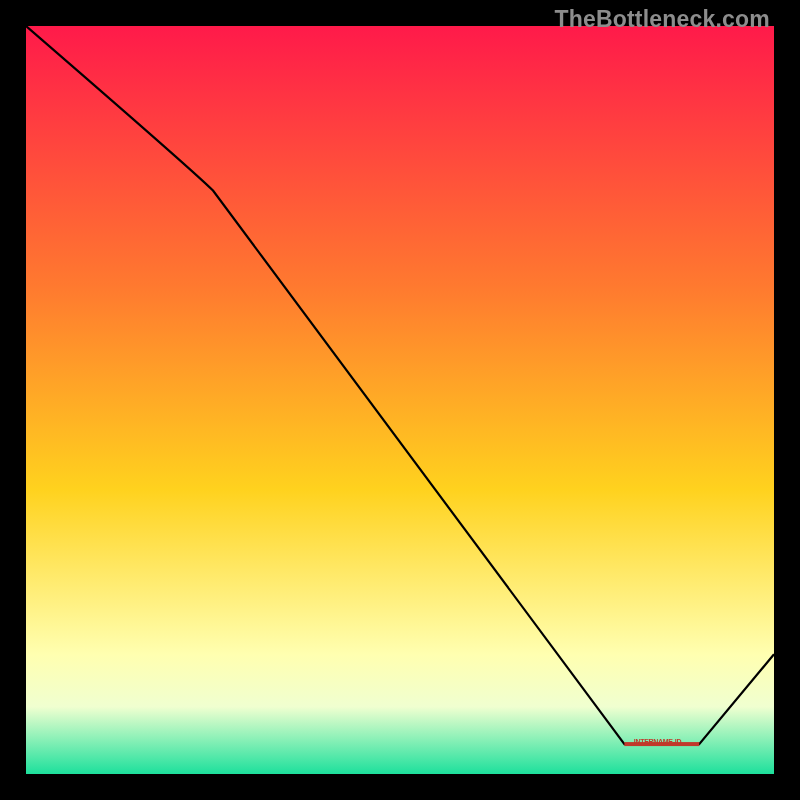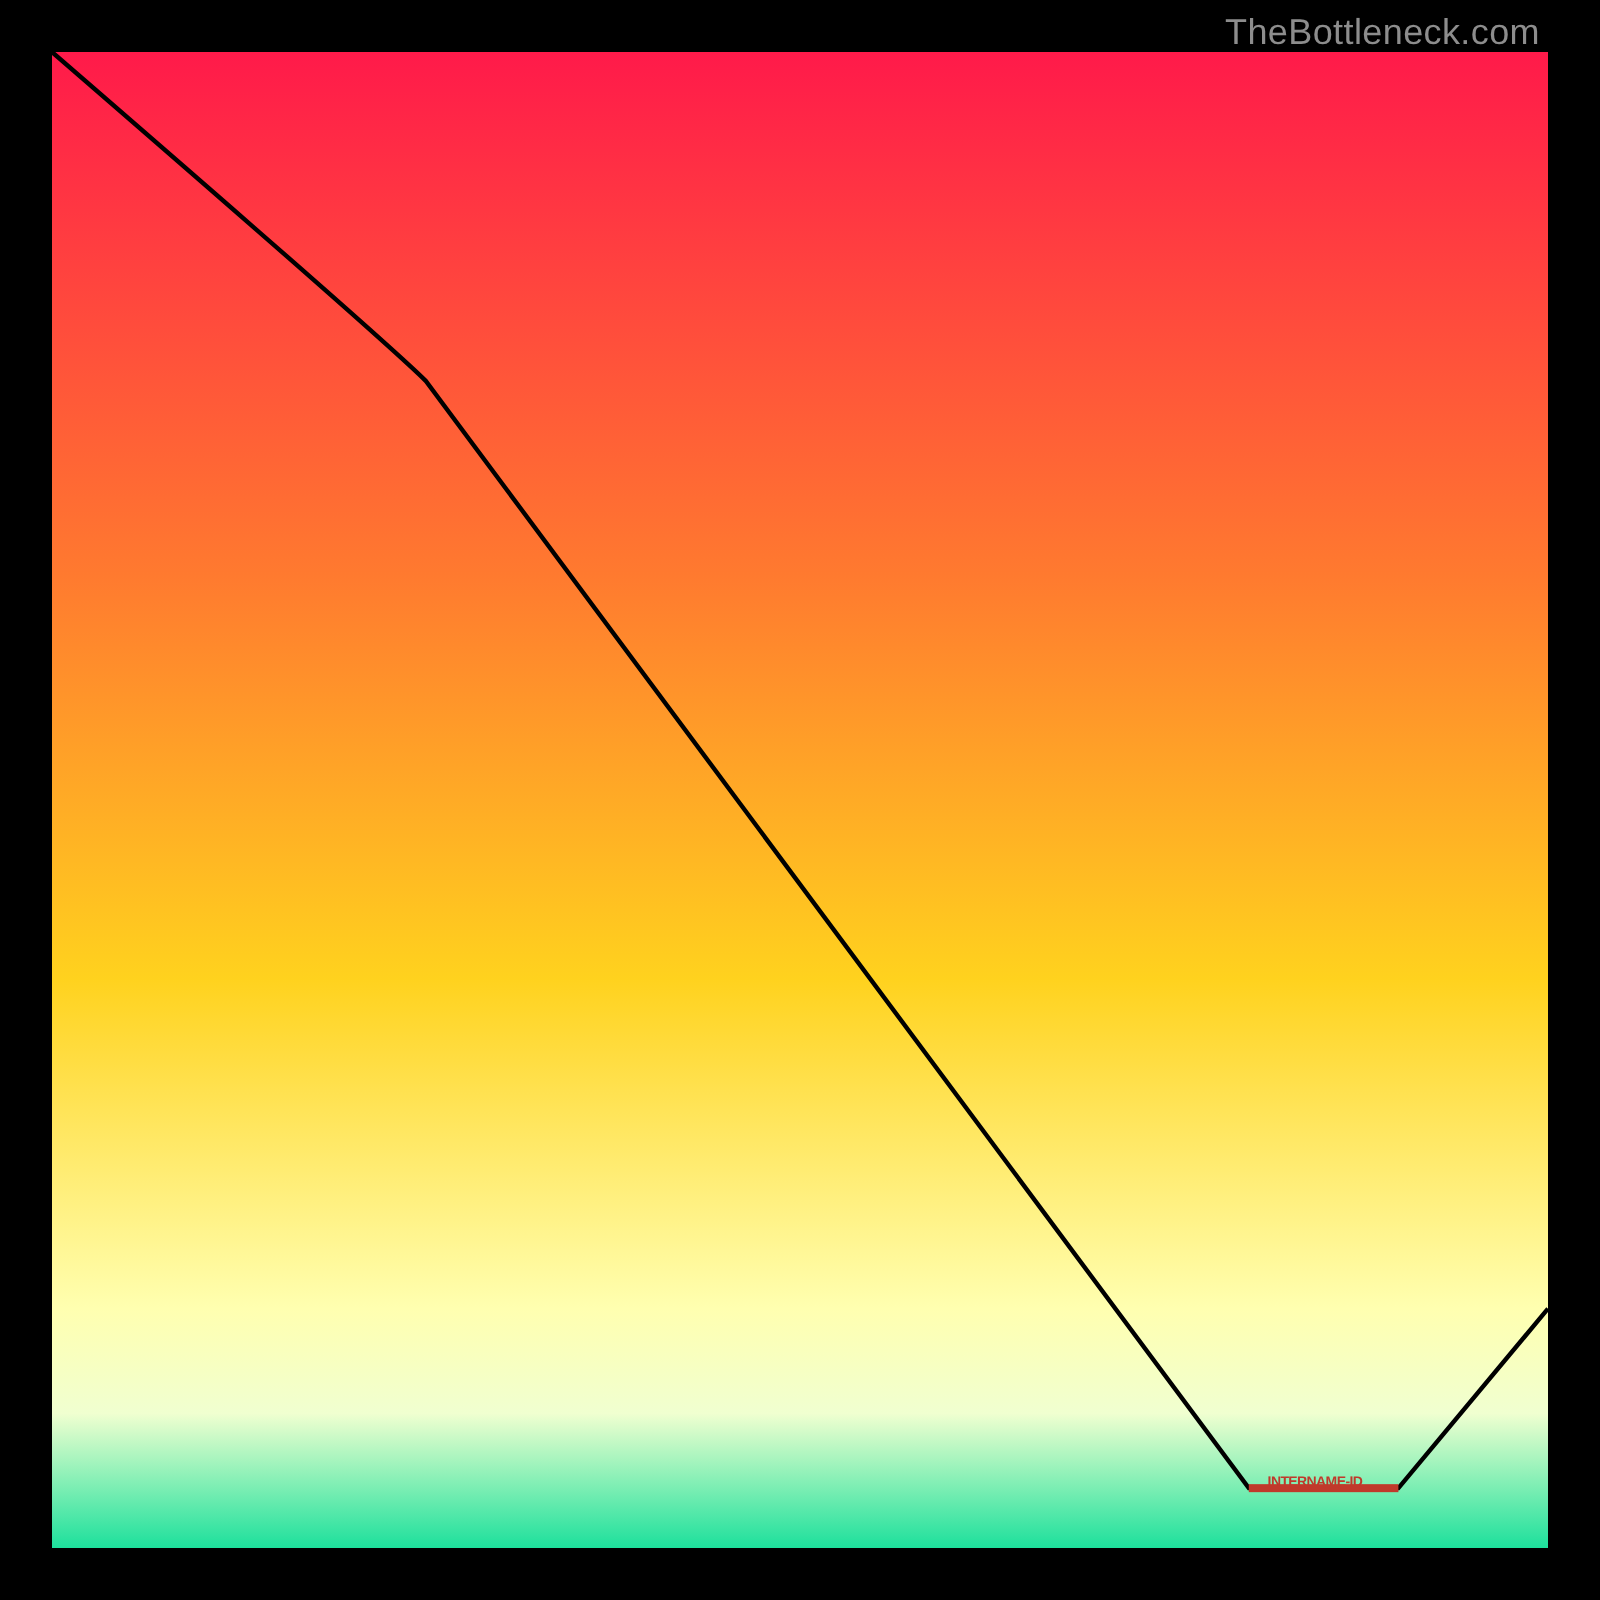--- a/index.html
+++ b/index.html
@@ -17,22 +17,22 @@
     left: 0;
     top: 0;
     width: 748px;
     height: 748px;
   }
   .watermark {
     position: absolute;
     top: 6px;
     right: 30px;
     color: #8d8d8d;
-    font-size: 18px;
-    font-weight: 400;
+    font-size: 23px;
+    font-weight: 700;
     letter-spacing: 0.2px;
   }
   .path-line {
     fill: none;
     stroke: #000;
     stroke-width: 2.2;
   }
   .marker-label {
     position: absolute;
     font-size: 7px;

